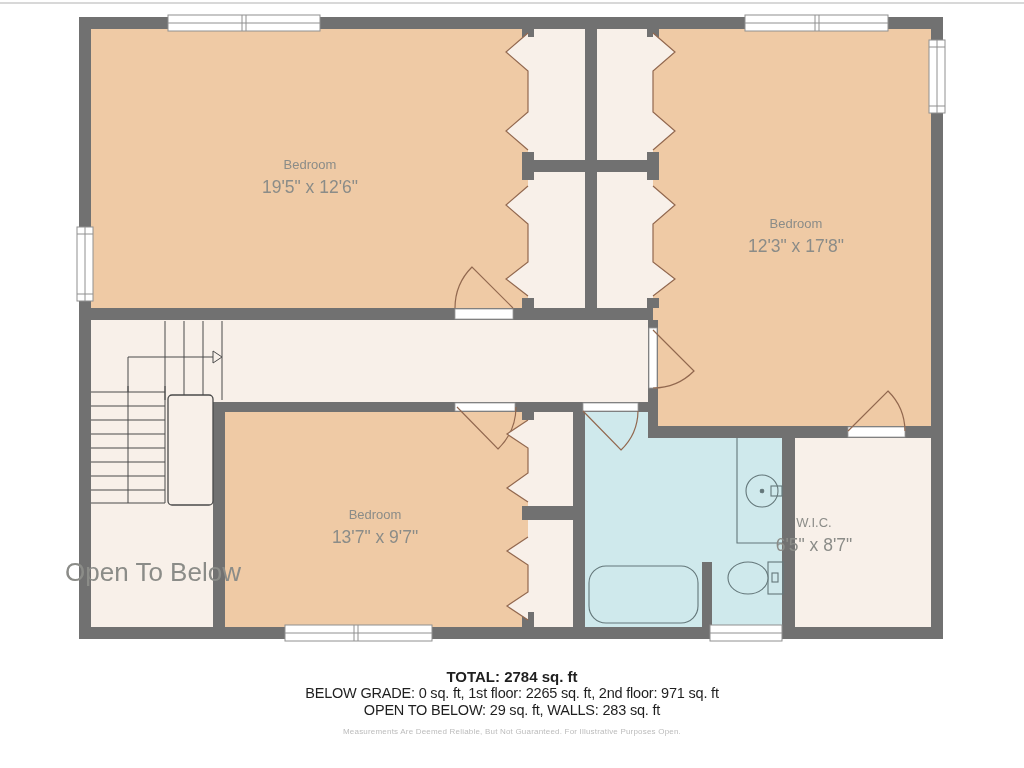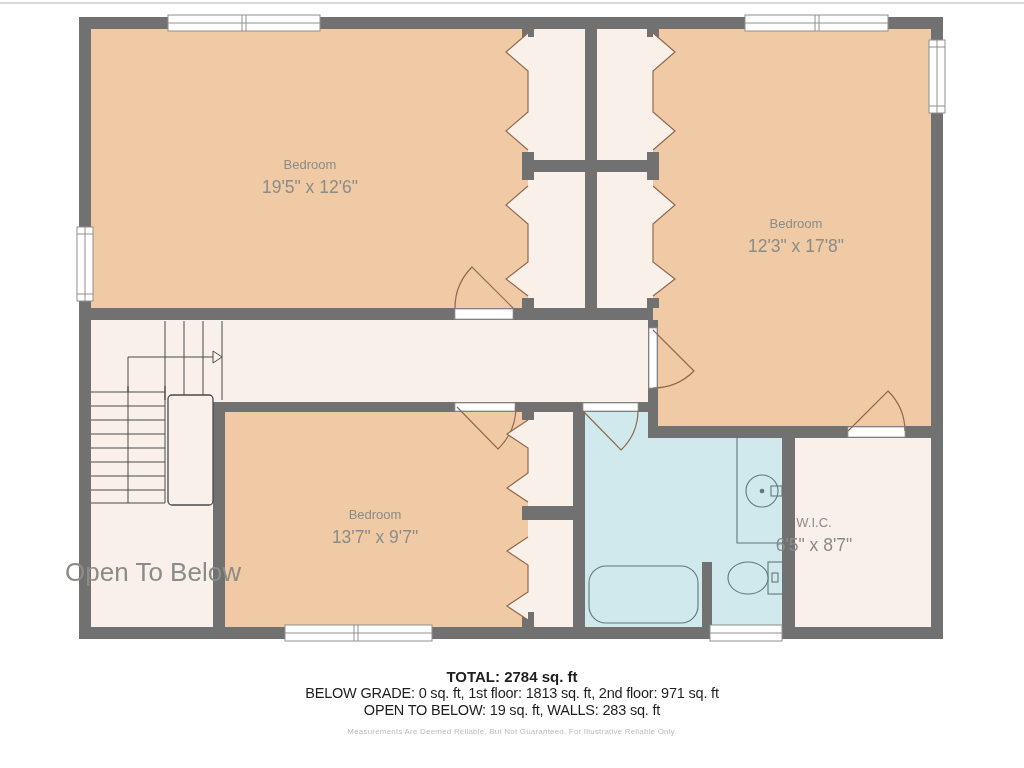--- a/index.html
+++ b/index.html
@@ -169,17 +169,17 @@
   <div class="room-label" style="left:814px;top:533px;">
     <div class="room-name">W.I.C.</div>
     <div class="room-dims">6'5" x 8'7"</div>
   </div>
   <div class="room-label single" style="left:153px;top:572px;">
     <div class="room-name">Open To Below</div>
   </div>
 
   <div class="footer">
     <div class="total">TOTAL: 2784 sq. ft</div>
-    <div class="line">BELOW GRADE: 0 sq. ft, 1st floor: 1813 sq. ft, 2nd floor: 971 sq. ft</div>
-    <div class="line">OPEN TO BELOW: 19 sq. ft, WALLS: 283 sq. ft</div>
-    <div class="disclaimer">Measurements Are Deemed Reliable, But Not Guaranteed. For Illustrative Reliable Only.</div>
+    <div class="line">BELOW GRADE: 0 sq. ft, 1st floor: 2265 sq. ft, 2nd floor: 971 sq. ft</div>
+    <div class="line">OPEN TO BELOW: 29 sq. ft, WALLS: 283 sq. ft</div>
+    <div class="disclaimer">Measurements Are Deemed Reliable, But Not Guaranteed. For Illustrative Purposes Open.</div>
   </div>
 </div>
 
 </body></html>

